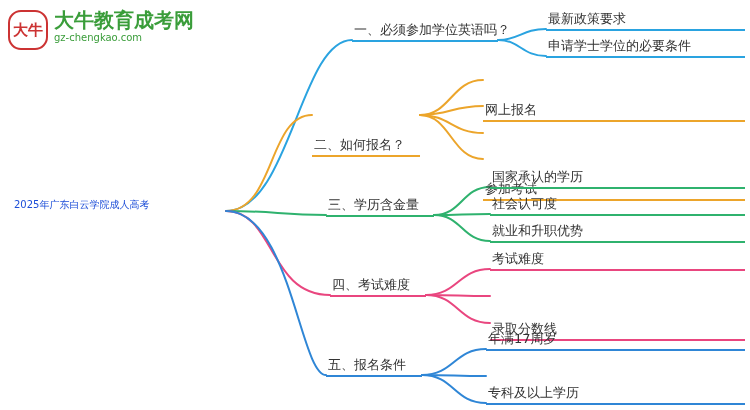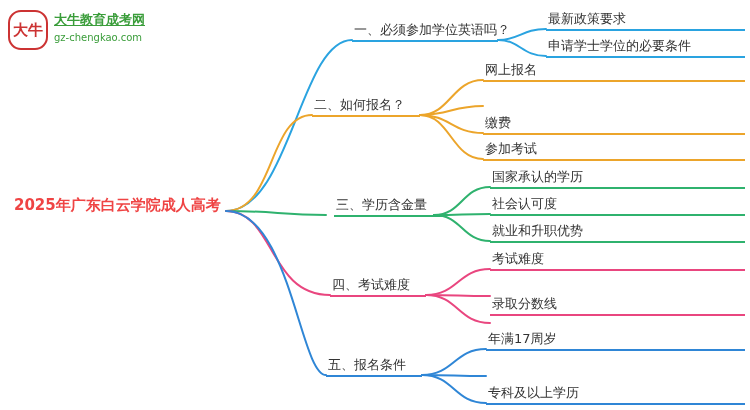--- a/index.html
+++ b/index.html
@@ -27,28 +27,28 @@
     color:#333333;
     white-space:nowrap;
     padding:0 2px 3px 2px;
     border-bottom:2px solid transparent;
     box-sizing:border-box;
     cursor:default;
   }
   .root-node{
     position:absolute;
     left:14px;top:196px;
-    font-size:15px;
+    font-size:10px;
     line-height:18px;
-    color:#ef4444;
-    font-weight:bold;
+    color:#1d4ed8;
+    font-weight:normal;
     white-space:nowrap;
   }
   .b1{border-color:#2aa3e0;}
-  .b2{border-color:#eca52b;}
+  .b2{border-color:#eca52b;margin-top:40px;}
   .b3{border-color:#2fb26e;}
   .b4{border-color:#e9467f;}
   .b5{border-color:#2f86d6;}
 
   
   .logo{
     position:absolute;
     left:8px;top:10px;
     display:flex;
     align-items:flex-start;
@@ -67,23 +67,22 @@
     background:#fff;
   }
   .logo-text{
     margin-left:6px;
     display:flex;
     flex-direction:column;
   }
   .logo-name{
     color:#3a9d3a;
     font-weight:bold;
-    font-size:13px;
+    font-size:20px;
     line-height:20px;
-    text-decoration:underline;
   }
   .logo-url{
     color:#3a9d3a;
     font-size:10px;
     line-height:15px;
   }
 </style>
 </head>
 <body>
 
@@ -123,34 +122,33 @@
     <div class="logo-text">
       <span class="logo-name">大牛教育成考网</span>
       <span class="logo-url">gz-chengkao.com</span>
     </div>
   </div>
 
   <div class="root-node">2025年广东白云学院成人高考</div>
 
   <div class="node b1" style="left:352px;top:22px;width:146px">一、必须参加学位英语吗？</div>
   <div class="node b2" style="left:312px;top:97px;width:108px">二、如何报名？</div>
-  <div class="node b3" style="left:334px;top:197px;width:108px">三、学历含金量</div>
+  <div class="node b3" style="left:326px;top:197px;width:108px">三、学历含金量</div>
   <div class="node b4" style="left:330px;top:277px;width:96px">四、考试难度</div>
   <div class="node b1" style="left:546px;top:11px;width:199px">最新政策要求</div>
 
   <div class="node b5" style="left:326px;top:357px;width:96px">五、报名条件</div>
   <div class="node b1" style="left:546px;top:38px;width:199px">申请学士学位的必要条件</div>
 
   <div class="node b2" style="left:483px;top:62px;width:262px">网上报名</div>
-  <div class="node b2" style="left:483px;top:115px;width:262px">缴费</div>
   <div class="node b2" style="left:483px;top:141px;width:262px">参加考试</div>
 
   <div class="node b3" style="left:490px;top:169px;width:255px">国家承认的学历</div>
   <div class="node b3" style="left:490px;top:196px;width:255px">社会认可度</div>
   <div class="node b3" style="left:490px;top:223px;width:255px">就业和升职优势</div>
 
   <div class="node b4" style="left:490px;top:251px;width:255px">考试难度</div>
-  <div class="node b4" style="left:490px;top:296px;width:255px">录取分数线</div>
+  <div class="node b4" style="left:490px;top:321px;width:255px">录取分数线</div>
 
   <div class="node b5" style="left:486px;top:331px;width:259px">年满17周岁</div>
   <div class="node b5" style="left:486px;top:385px;width:259px">专科及以上学历</div>
 
 </div>
 
 </body></html>

